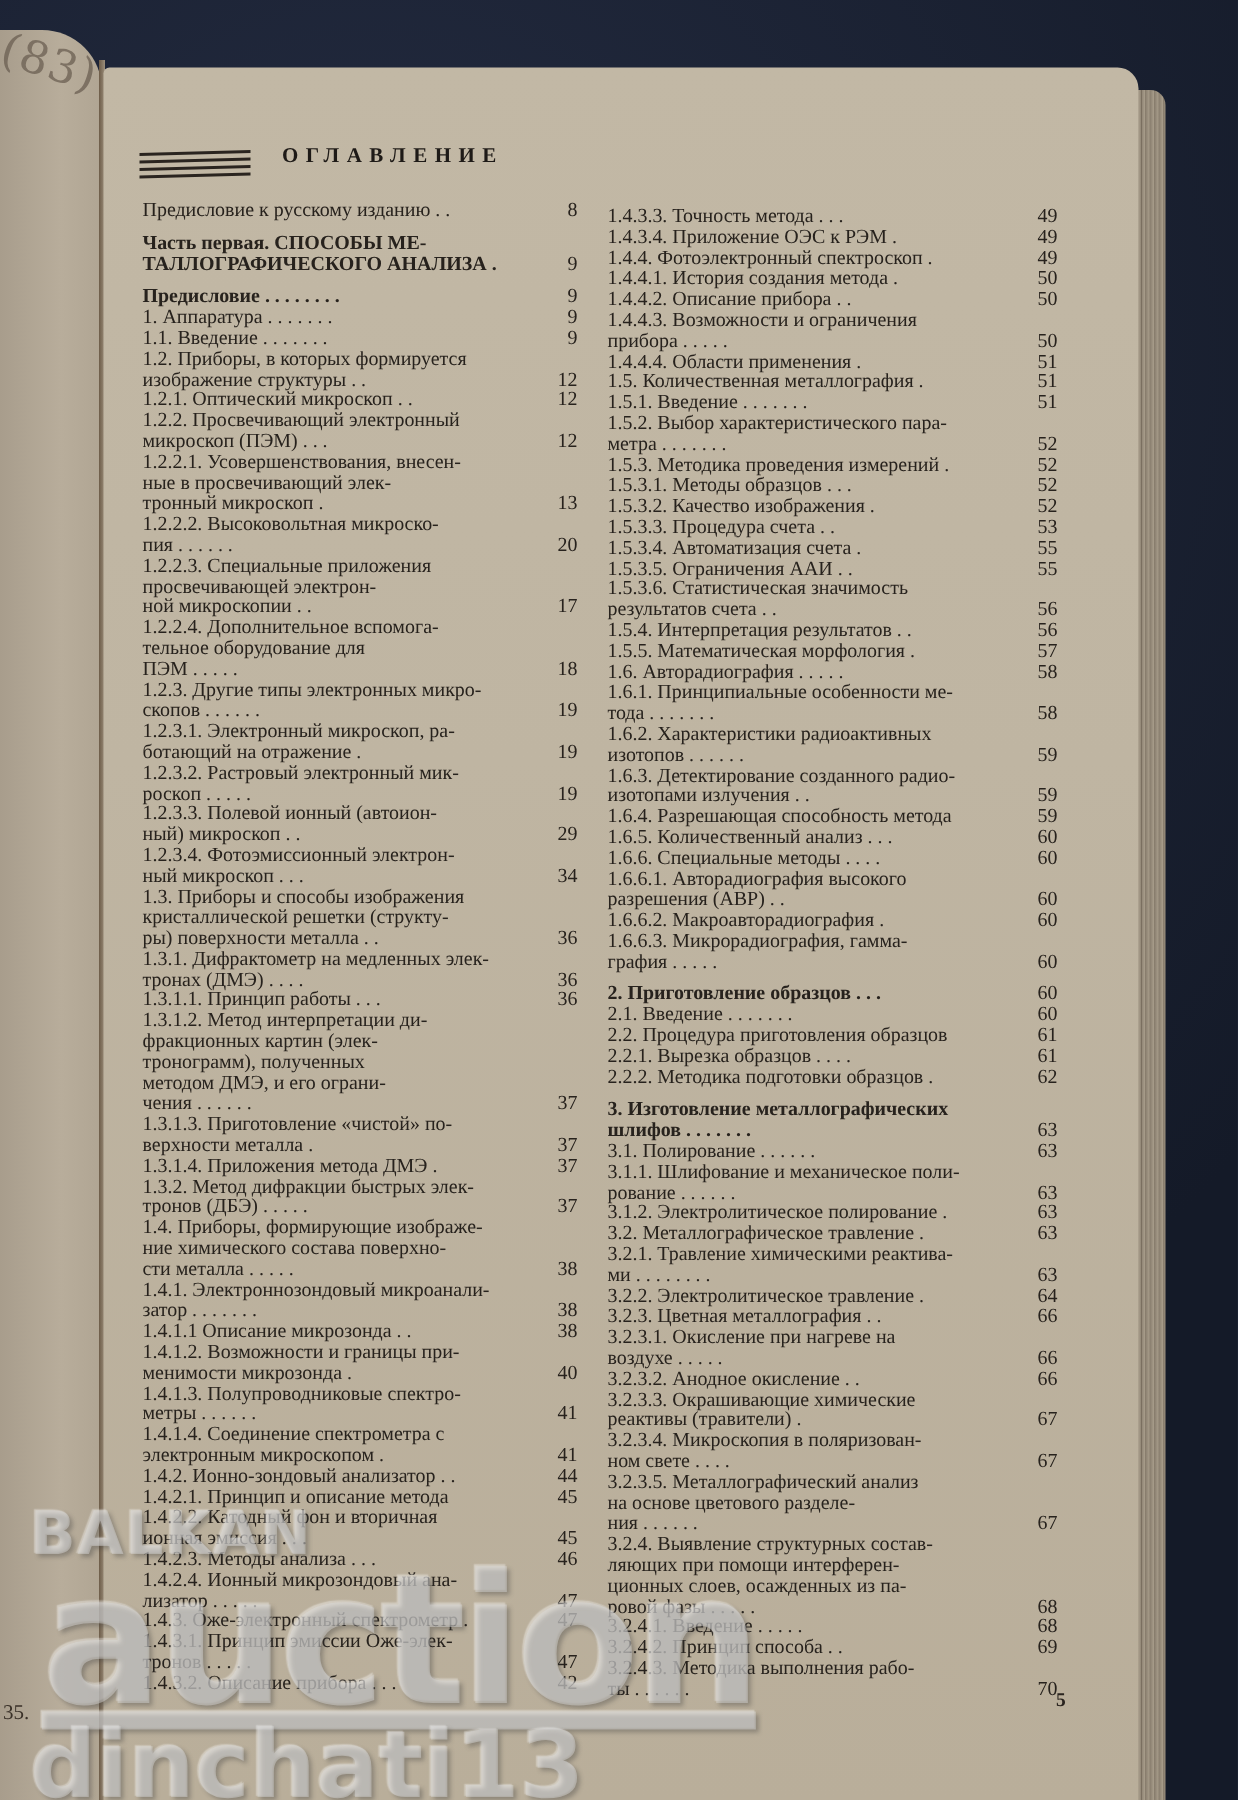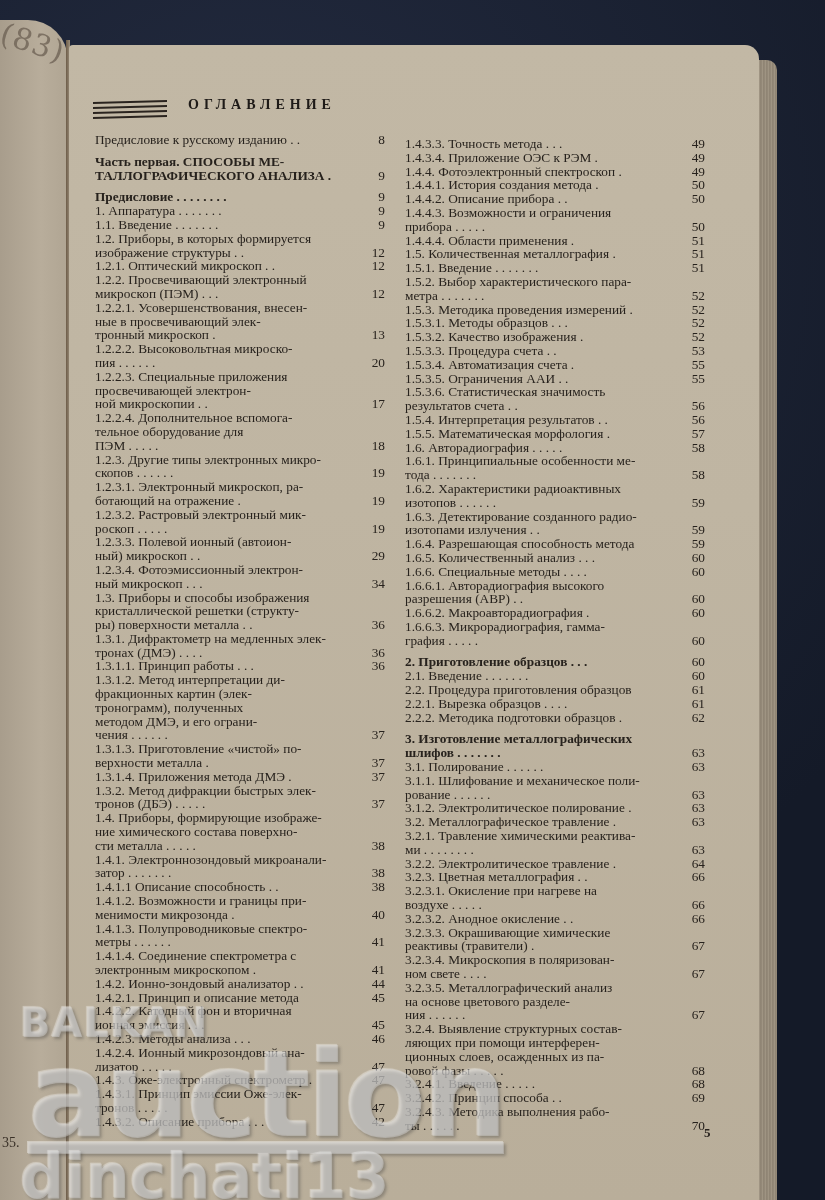--- a/index.html
+++ b/index.html
@@ -217,21 +217,21 @@
       ние химического состава поверхно-
       сти металла  .  .  .  .  .</span>
       <span class="pg">38</span>
     </div>
     <div class="entry">
       <span class="txt">  1.4.1. Электроннозондовый микроанали-
            затор  .  .  .  .  .  .  .</span>
       <span class="pg">38</span>
     </div>
     <div class="entry">
-      <span class="txt">        1.4.1.1 Описание способность  .  .</span>
+      <span class="txt">        1.4.1.1 Описание микрозонда  .  .</span>
       <span class="pg">38</span>
     </div>
     <div class="entry">
       <span class="txt">        1.4.1.2. Возможности и границы при-
                   менимости микрозонда  .</span>
       <span class="pg">40</span>
     </div>
     <div class="entry">
       <span class="txt">        1.4.1.3. Полупроводниковые спектро-
                   метры  .  .  .  .  .  .</span>

